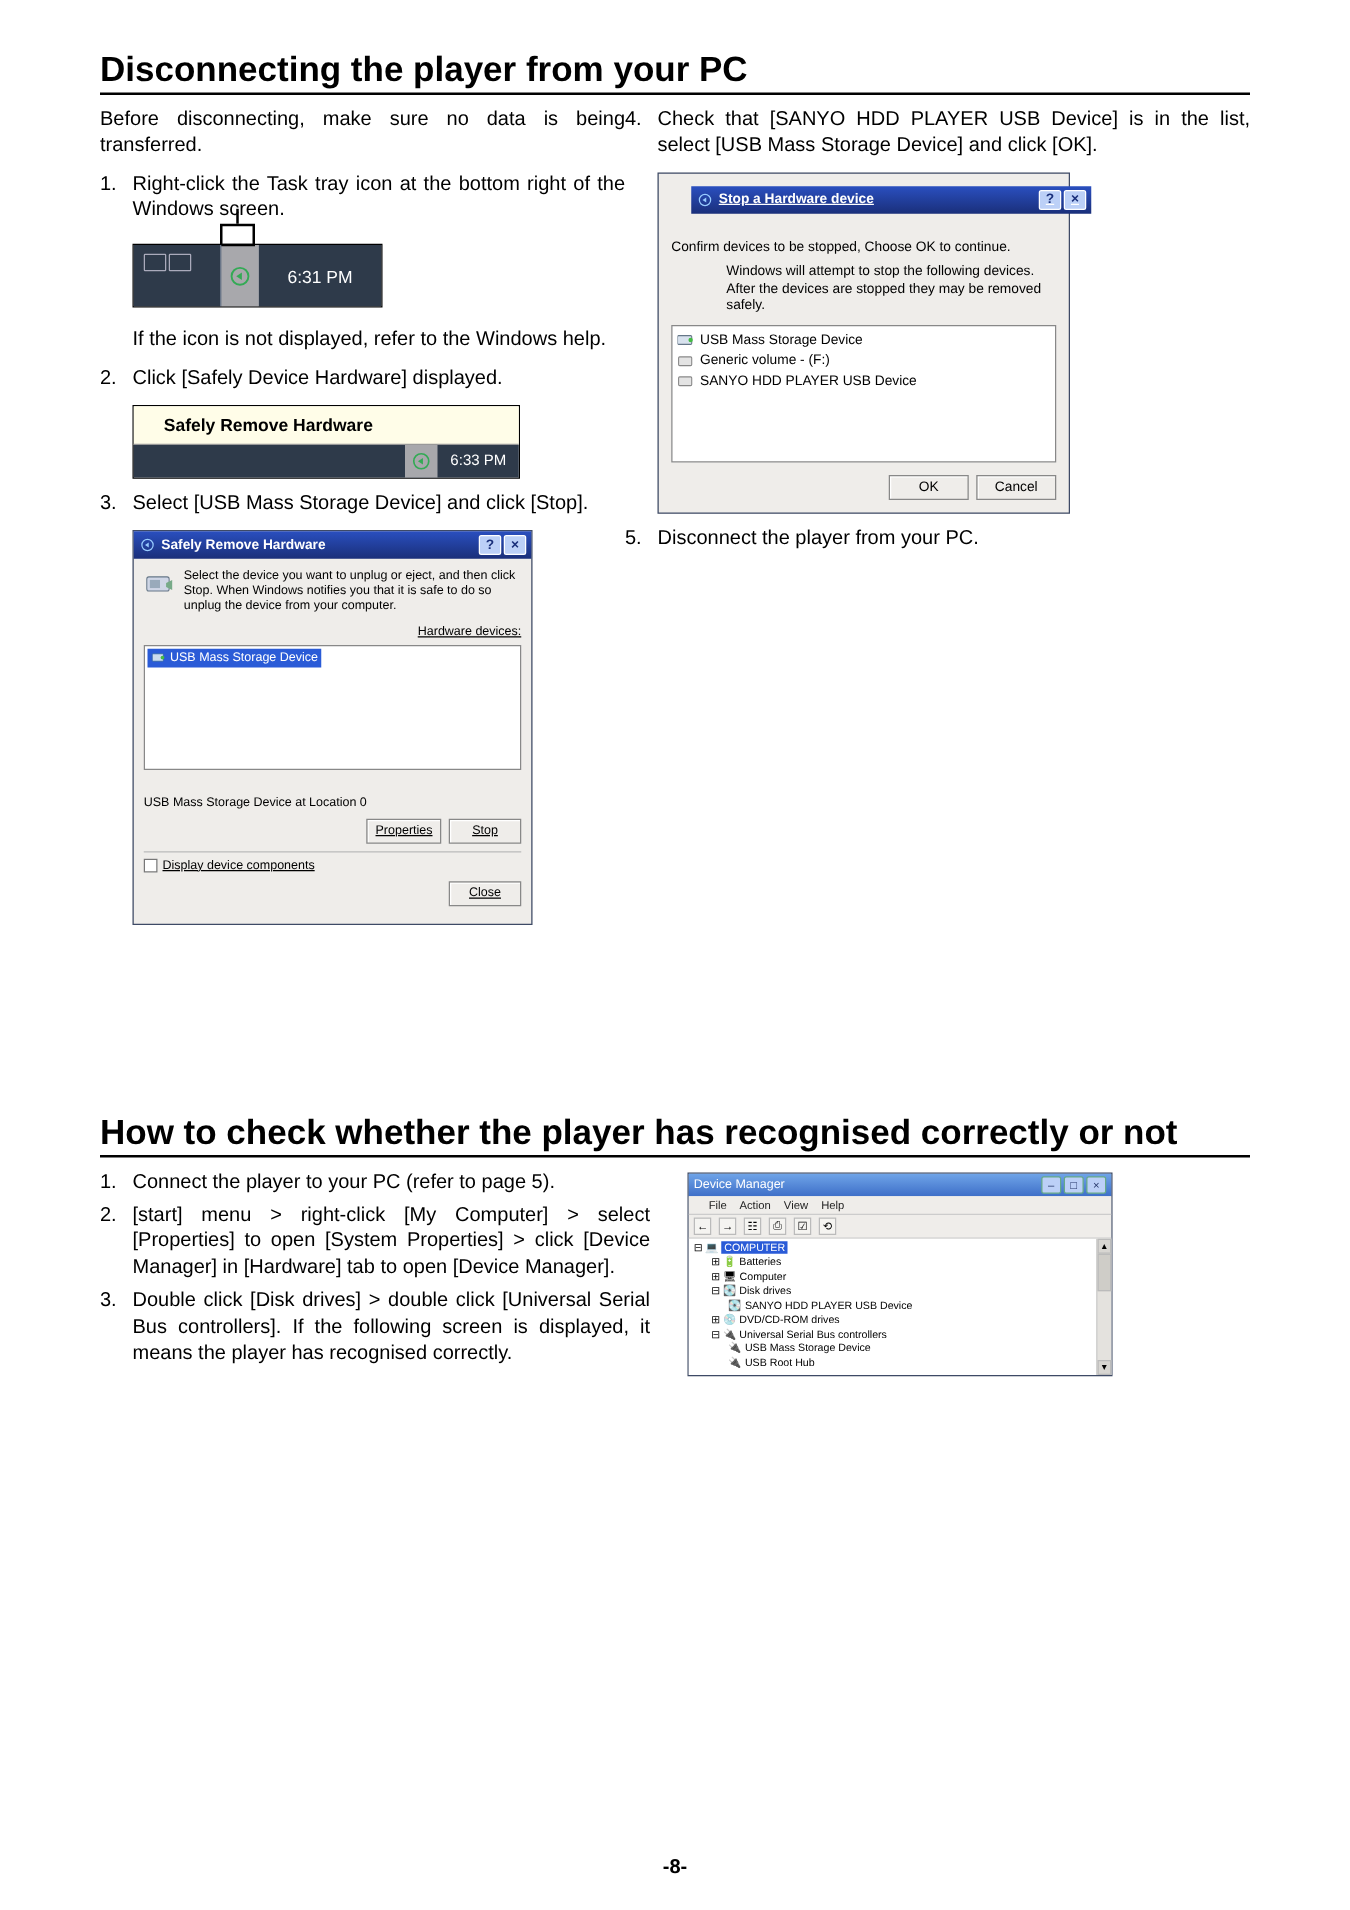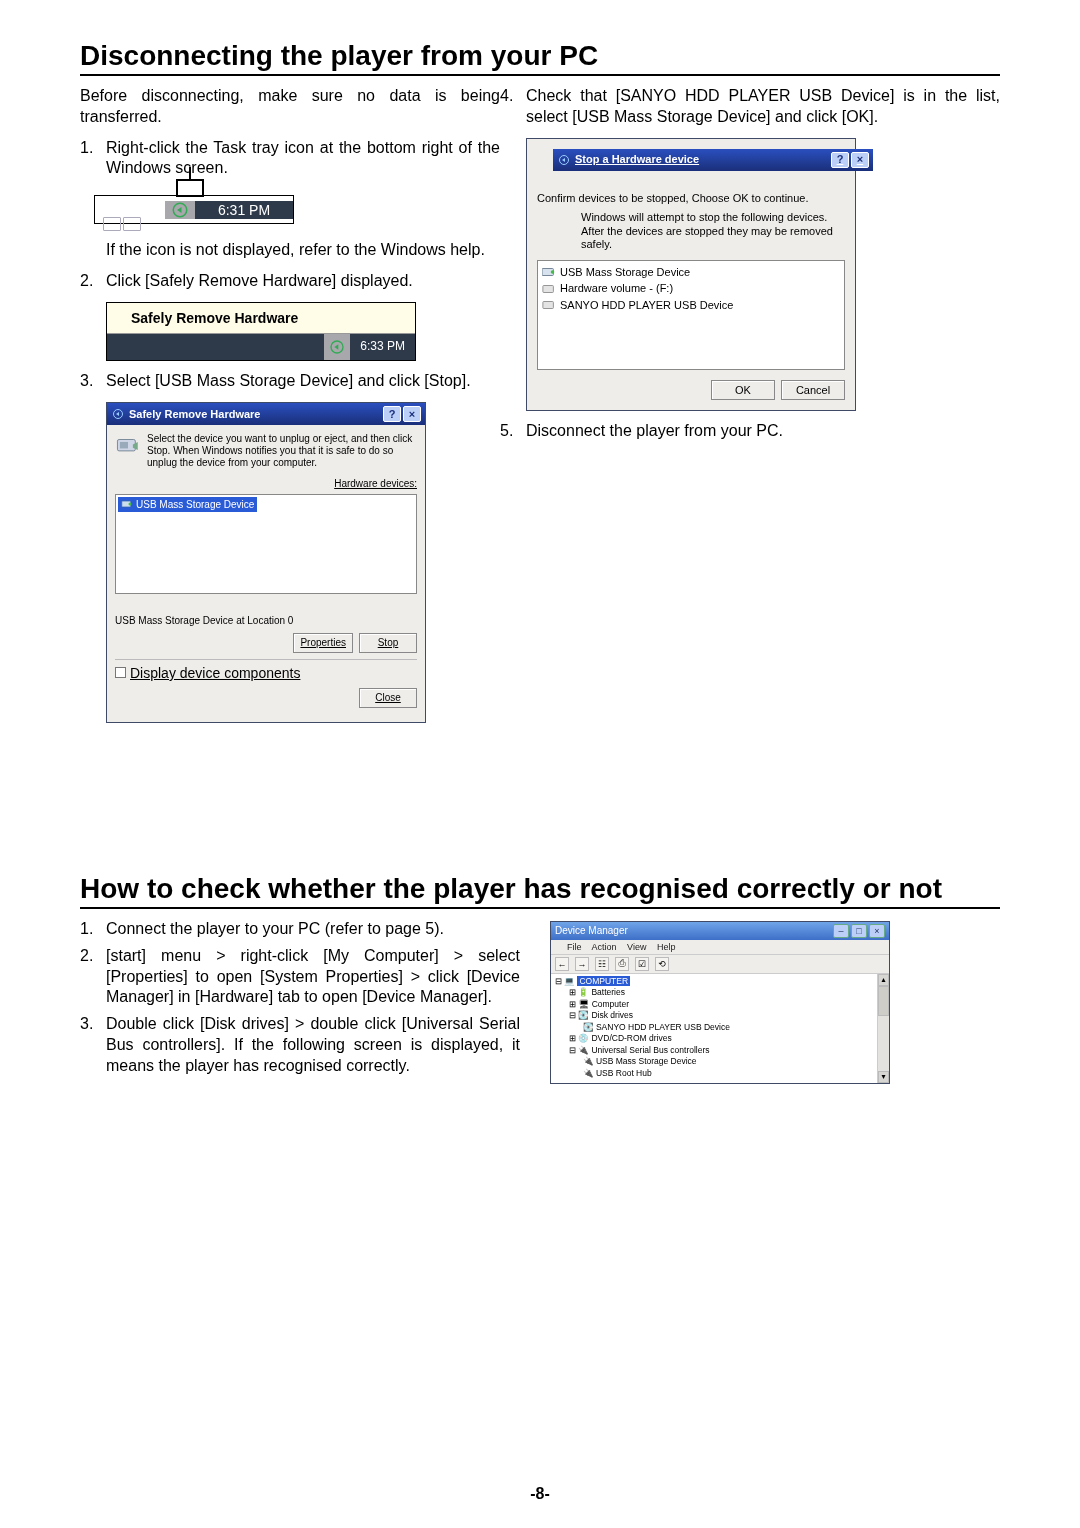--- a/index.html
+++ b/index.html
@@ -20,22 +20,22 @@
   .col.left { flex: 0 0 420px; }
   .col.right { flex: 1; }
   ol.steps { list-style: none; counter-reset: none; padding-left: 0; }
   ol.steps > li { display: flex; margin-bottom: 6px; }
   ol.steps > li .num { width: 26px; flex-shrink: 0; }
   ol.steps > li .txt { flex: 1; text-align: justify; }
   .sub { margin-left: 26px; margin-top: 6px; margin-bottom: 10px; }
 
   
   .tasktray {
-    width: 200px; height: 29px; margin: 10px 0 10px 14px;
-    display: flex; border: 1px solid #000; align-items: center;
+    width: 200px; height: 51px; margin: 10px 0 10px 26px;
+    display: flex; border: 1px solid #000;
   }
   .tasktray .seg-dark1 { width: 70px; background: #2e3a4a; border-right: 1px solid #6a7688; position: relative; }
   .tasktray .seg-dark1::before, .tasktray .seg-dark1::after {
     content: ""; position: absolute; top: 7px; width: 16px; height: 12px; border: 1px solid #aab; border-radius: 1px;
   }
   .tasktray .seg-dark1::before { left: 8px; }
   .tasktray .seg-dark1::after { left: 28px; }
   .tasktray .seg-icon { width: 30px; background: #a8a8ac; display:flex; align-items:center; justify-content:center; }
   .tasktray .seg-icon svg { width: 18px; height: 18px; }
   .tasktray .seg-time {
@@ -92,21 +92,21 @@
   }
   .dlg .list .sel svg { width: 12px; height: 12px; }
   .dlg .status { font-size: 10px; margin-top: 20px; margin-bottom: 6px; }
   .dlg .btnrow { display: flex; justify-content: flex-end; gap: 6px; margin: 6px 0; }
   .dlg .btn {
     min-width: 58px; height: 20px; background: #efedea; border: 1px solid #888;
     font-size: 10px; display: flex; align-items: center; justify-content: center; padding: 0 6px;
     box-shadow: inset 1px 1px 0 #fff;
   }
   .dlg .sep { border-top: 1px solid #bbb; margin: 4px 0; }
-  .dlg .chk { display: flex; align-items: center; gap: 4px; font-size: 14px; }
+  .dlg .chk { display: flex; align-items: center; gap: 4px; font-size: 10px; }
   .dlg .chk .box { width: 11px; height: 11px; border: 1px solid #777; background: #fff; }
 
   
   .dlg2 {
     width: 330px; margin: 10px 0 10px 26px; border: 1px solid #3e4a66; font-size: 11px; background: #efedea;
   }
   .dlg2 .body { padding: 10px; }
   .dlg2 .msg { font-size: 11px; margin-bottom: 6px; }
   .dlg2 .msg2 { font-size: 11px; margin-bottom: 8px; line-height: 1.25; margin-left: 44px; }
   .dlg2 .list2 {
@@ -188,21 +188,21 @@
           </div>
           <div class="seg-time">6:31 PM</div>
         </div>
       </div>
 
       <div class="sub">If the icon is not displayed, refer to the Windows help.</div>
 
       <ol class="steps">
         <li>
           <span class="num">2.</span>
-          <span class="txt">Click [Safely Remove Hardware] displayed.</span>
+          <span class="txt">Click [Safely Device Hardware] displayed.</span>
         </li>
       </ol>
 
       
       <div class="tooltipbar">
         <div class="balloon">Safely Remove Hardware</div>
         <div class="bar">
           <div style="flex:1"></div>
           <div class="iconcell">
             <svg viewBox="0 0 24 24">
@@ -310,21 +310,21 @@
               <svg viewBox="0 0 16 12">
                   <rect x="0" y="2" width="13" height="8" rx="1" fill="#d8e2ee" stroke="#678"></rect>
                   <circle cx="12" cy="6" r="2" fill="#4b4"></circle>
                 </svg>
               <span>USB Mass Storage Device</span>
             </div>
             <div class="row">
               <svg viewBox="0 0 16 12">
                   <rect x="1" y="2" width="12" height="8" rx="1" fill="#e4e4e4" stroke="#888"></rect>
                 </svg>
-              <span>Hardware volume - (F:)</span>
+              <span>Generic volume - (F:)</span>
             </div>
             <div class="row">
               <svg viewBox="0 0 16 12">
                   <rect x="1" y="2" width="12" height="8" rx="1" fill="#e4e4e4" stroke="#888"></rect>
                 </svg>
               <span>SANYO HDD PLAYER USB Device</span>
             </div>
           </div>
           <div class="btnrow">
             <div class="btn">OK</div>

